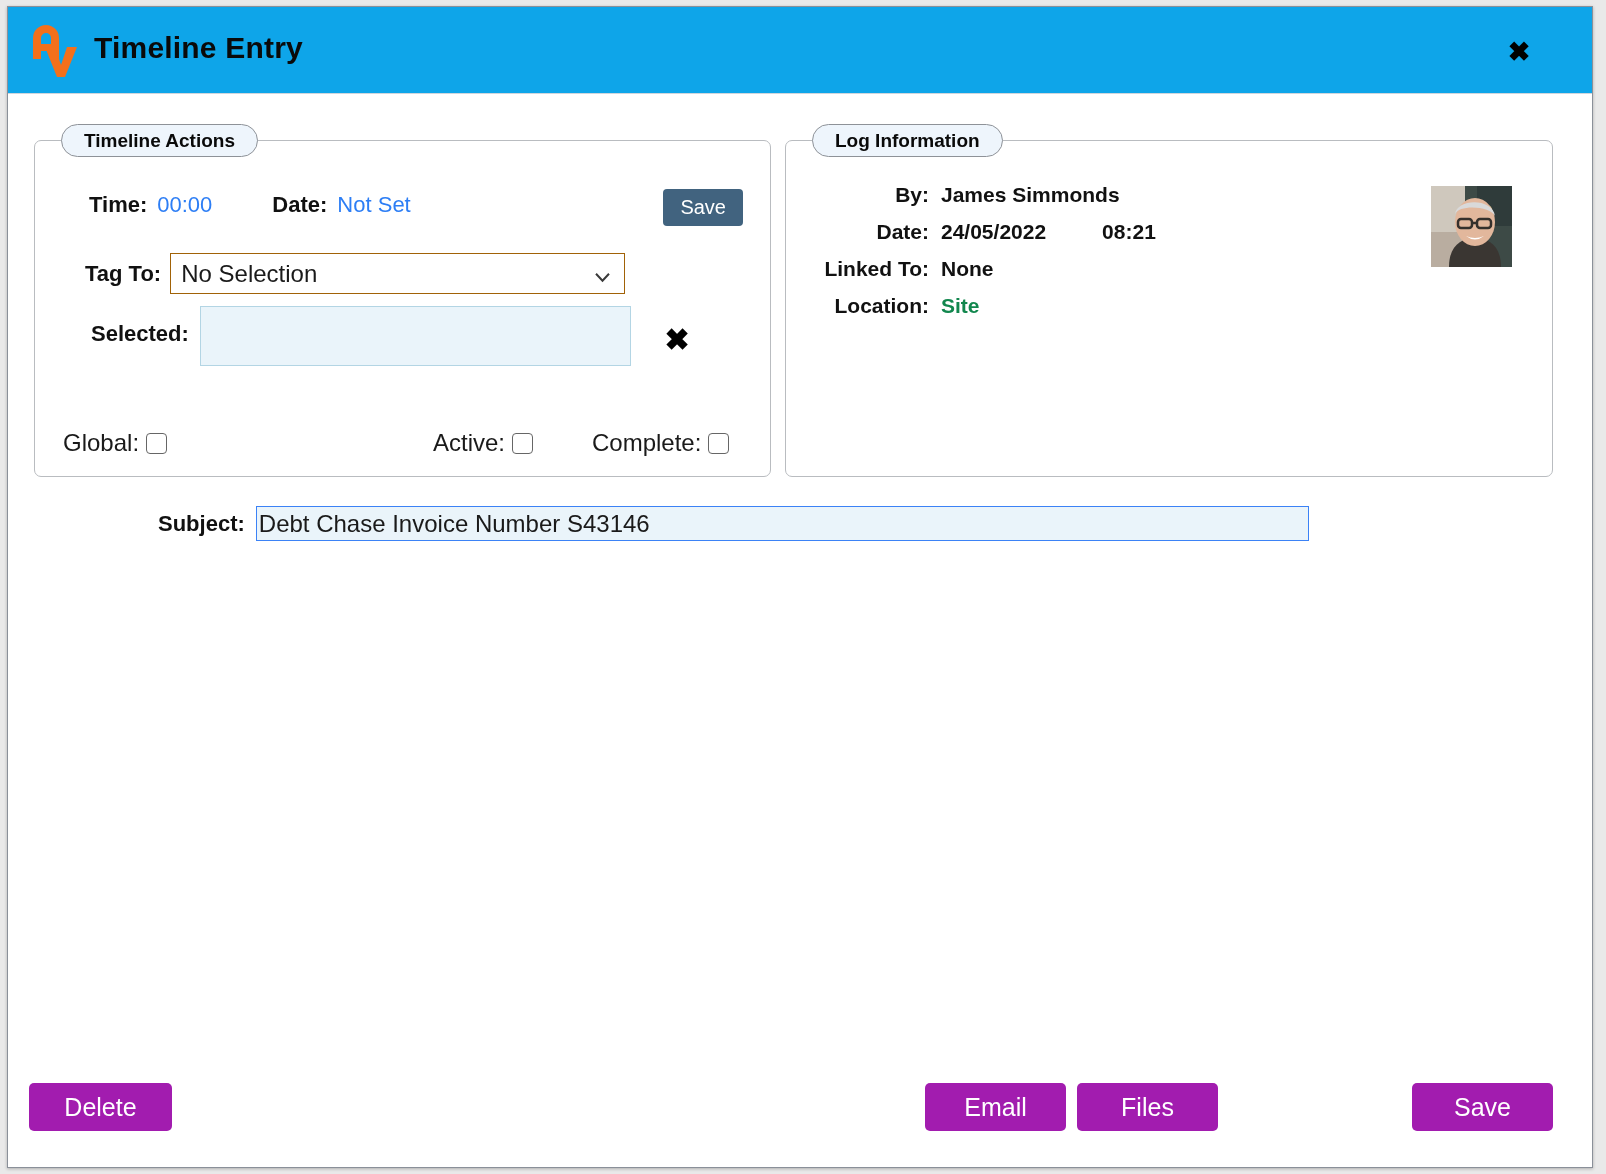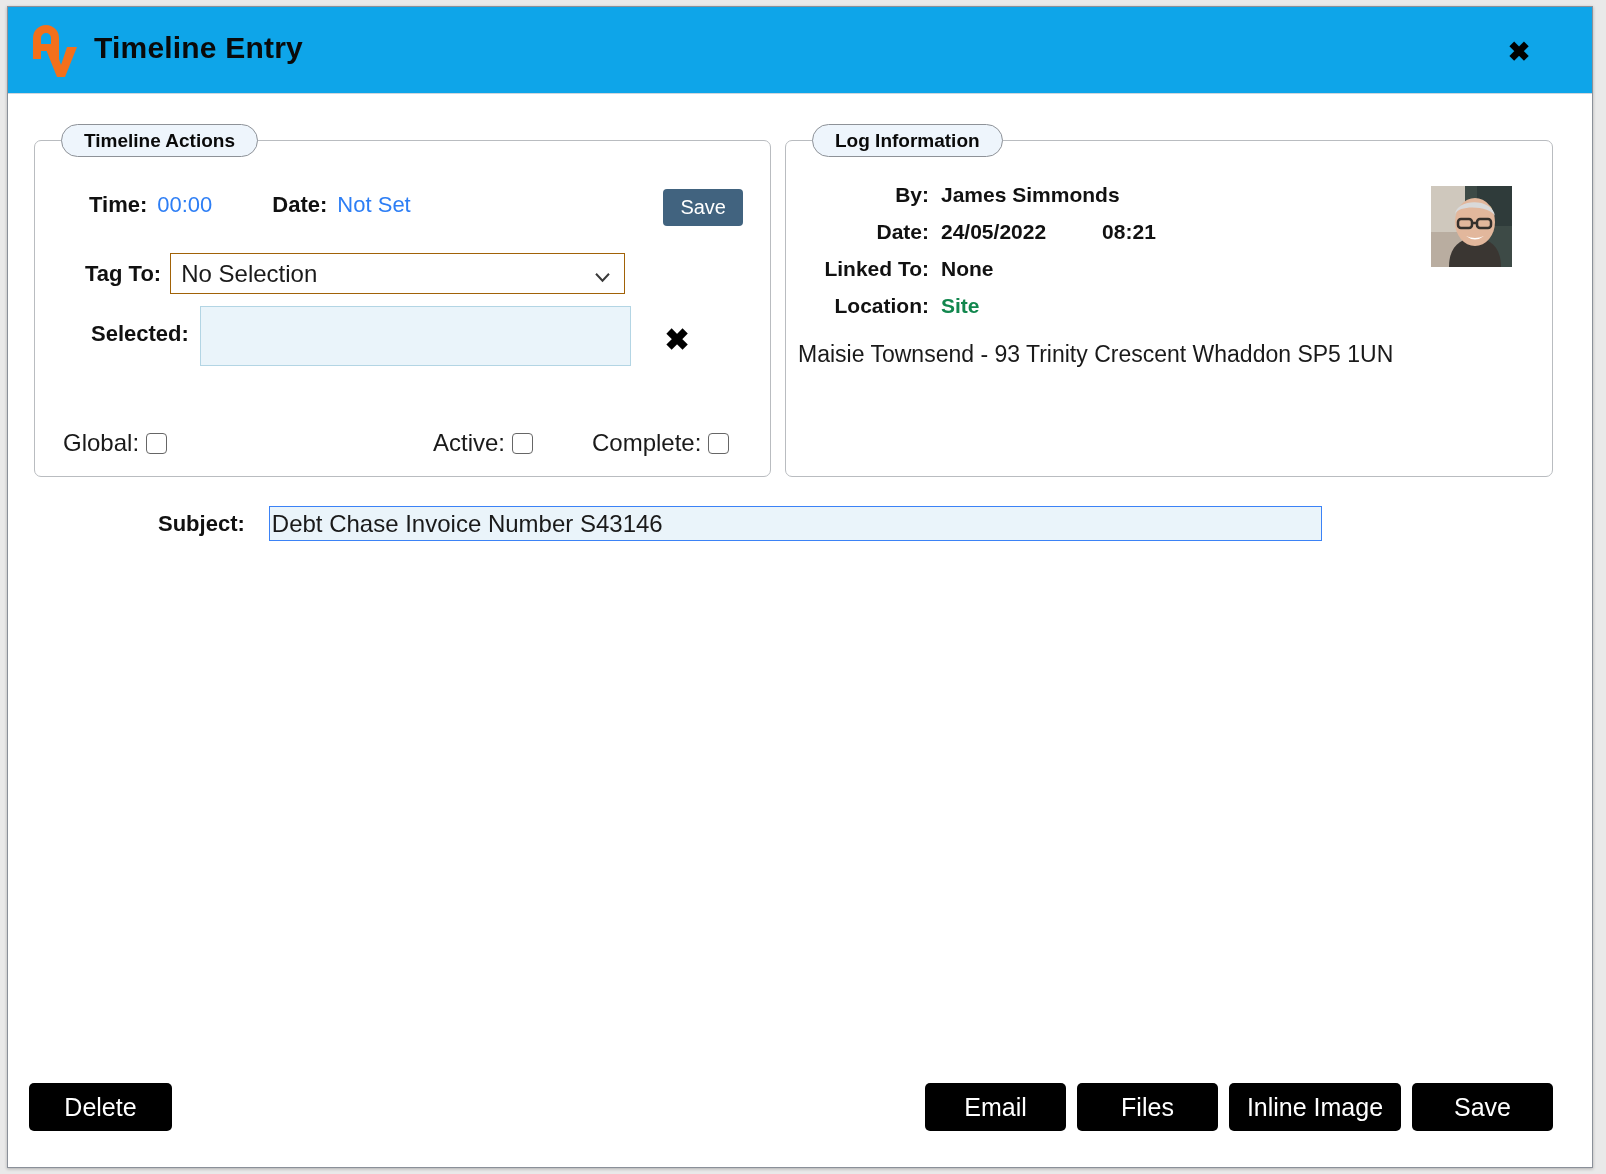--- a/index.html
+++ b/index.html
@@ -198,37 +198,37 @@
   .avatar svg { display: block; }
 
   
   .subject-row {
     position: absolute;
     left: 150px; top: 499px;
     display: flex; align-items: center;
   }
   .subject-label {
     font-size: 22px; font-weight: bold; color: #111;
-    margin-right: 24px;
+    margin-right: 11px;
   }
   .subject-input {
     width: 1053px; height: 35px;
     border: 1px solid #3b82f6;
     background: #eaf4fa;
     font-size: 24px;
     color: #1a1a1a;
     padding: 0 2px;
     font-family: "Liberation Sans", sans-serif;
     outline: none;
   }
 
   
   .btn {
     position: absolute;
-    background: #000000;
+    background: #a21caf;
     color: #fff;
     border: none;
     border-radius: 5px;
     font-size: 25px;
     height: 48px;
     cursor: pointer;
     font-family: "Liberation Sans", sans-serif;
     padding: 0 2px;
   }
   #btn-delete      { left: 21px;  top: 1076px; width: 143px; }
@@ -315,21 +315,20 @@
     </div>
     <div class="log-line" id="log-linked">
       <span class="log-key">Linked To:</span>
       <span class="log-val">None</span>
     </div>
     <div class="log-line" id="log-location">
       <span class="log-key">Location:</span>
       <span class="log-val green">Site</span>
     </div>
 
-    <div class="log-address">Maisie Townsend - 93 Trinity Crescent Whaddon SP5 1UN</div>
 
     <div class="avatar">
       <svg width="81" height="81" viewBox="0 0 81 81">
         <rect x="0" y="0" width="81" height="81" fill="#3d4a46"></rect>
         <rect x="0" y="0" width="34" height="81" fill="#cfc8bd"></rect>
         <rect x="0" y="46" width="34" height="35" fill="#b9ada0"></rect>
         <rect x="46" y="0" width="35" height="40" fill="#2f3b3a"></rect>
         <circle cx="56" cy="24" r="5" fill="#e0c98a"></circle>
         <path d="M18 81 C18 60 30 52 44 52 C58 52 70 60 70 81 Z" fill="#3a3632"></path>
         <ellipse cx="44" cy="36" rx="20" ry="24" fill="#e2b79c"></ellipse>
@@ -344,16 +343,15 @@
 
   <div class="subject-row">
     <span class="subject-label">Subject:</span>
     <input class="subject-input" type="text" value="Debt Chase Invoice Number S43146" style="">
   </div>
 
 
   <button class="btn" id="btn-delete">Delete</button>
   <button class="btn" id="btn-email">Email</button>
   <button class="btn" id="btn-files">Files</button>
-  <button class="btn" id="btn-inlineimage">Inline Image</button>
   <button class="btn" id="btn-save">Save</button>
 
 </div>
 
 </body></html>

